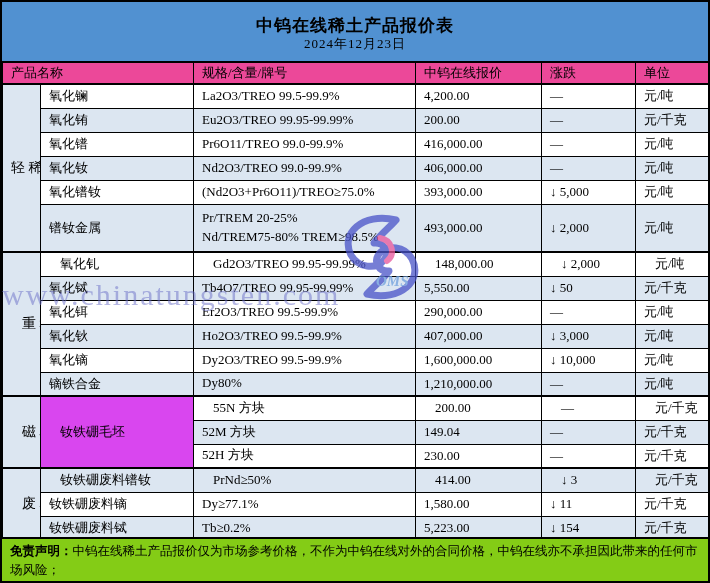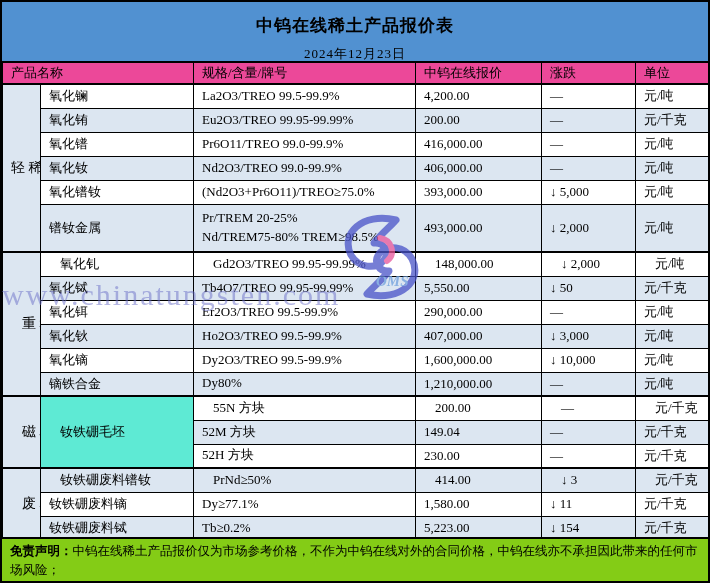--- a/index.html
+++ b/index.html
@@ -18,21 +18,21 @@
   .banner{
     height:59px;
     background:#5191d1;
     text-align:center;
     padding-top:13px;
   }
   .banner .title{
     font-size:17px;font-weight:bold;line-height:22px;letter-spacing:1px;
   }
   .banner .date{
-    font-size:13px;line-height:13px;margin-top:10px;letter-spacing:1px;
+    font-size:13px;line-height:13px;letter-spacing:1px;
   }
   
   table.price{
     width:710px;
     border-collapse:collapse;
     table-layout:fixed;
     font-size:13px;
   }
   table.price th, table.price td{
     border:1px solid #000;
@@ -53,21 +53,21 @@
   table.price tbody tr.tall{height:48px;}
   td.shade{background:#dce6f1;}
   td.group-cell{
     background:#dce6f1;
     text-align:center;
     padding:0;
     white-space:pre-line;
     line-height:1.45;
     font-size:14px;
   }
-  td.name-cell.merged{background:#5eead4;margin-left:24px;}
+  td.name-cell.merged{background:#d946ef;margin-left:24px;}
   td.spec-cell{white-space:normal;line-height:1.45;padding-left:6px;}
   tr.group-start td{border-top:2px solid #000;padding-left:19px;}
   
   .wm-text{
     position:absolute;
     left:0;top:276px;width:100%;
     text-align:left;
     font-size:30px;
     letter-spacing:2px;
     color:rgba(105,110,200,0.5);

